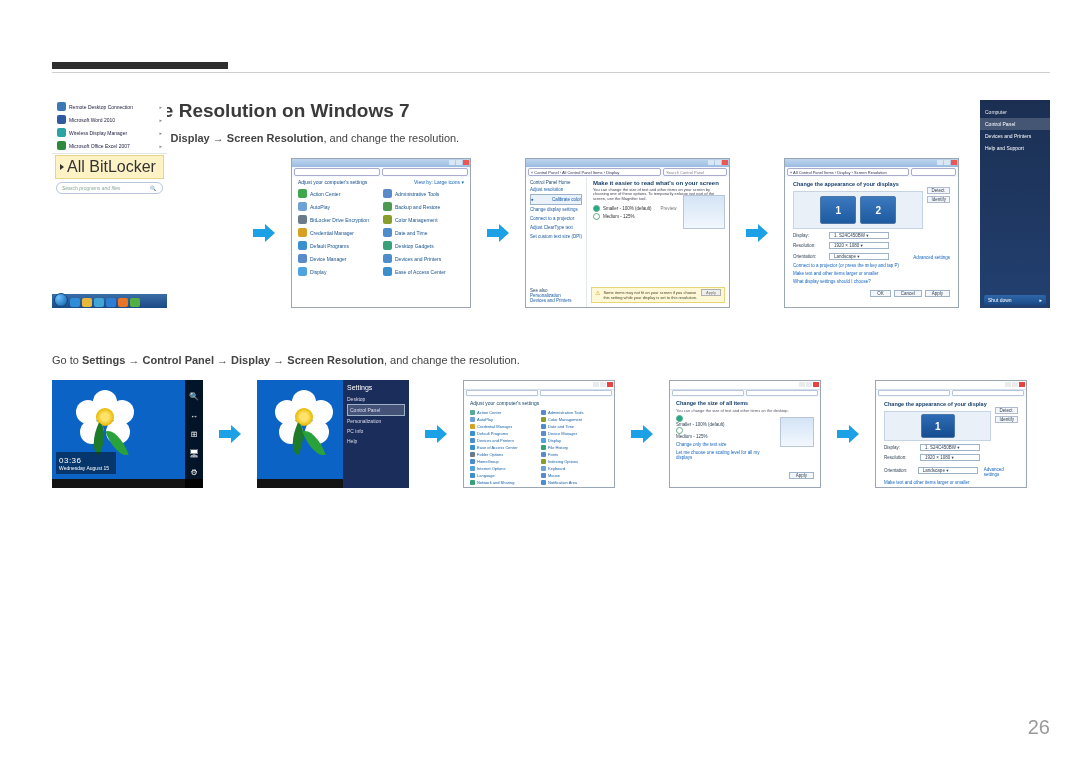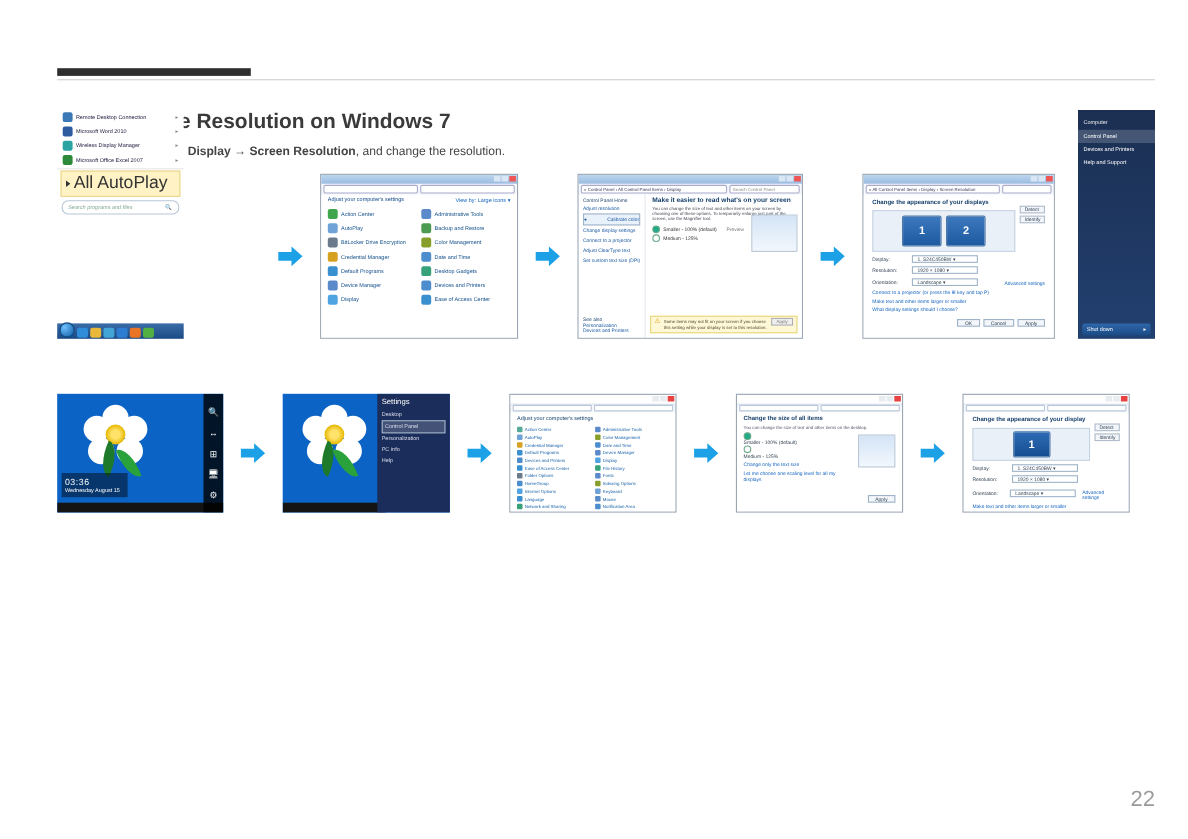--- a/index.html
+++ b/index.html
@@ -431,21 +431,21 @@
             <span style="margin-left:auto;color:#888;">▸</span>
           </div>
           <div class="item">
             <div class="ic" style="background:#2d8a3a"></div>
             <span>Microsoft Office Excel 2007</span>
             <span style="margin-left:auto;color:#888;">▸</span>
           </div>
           <div style="border-top:1px solid #e6e6e6;margin-top:1px;"></div>
           <div class="allprog">
             <div class="tri"></div>
-            <span>All AutoPlay</span>
+            <span>All BitLocker</span>
           </div>
           <div class="search">
             <span>Search programs and files</span>
             <span class="mag">🔍</span>
           </div>
           <div class="taskbar">
             <div class="orb"></div>
             <div class="tb" style="background:#2e8cd9"></div>
             <div class="tb" style="background:#e8b83a"></div>
             <div class="tb" style="background:#42a5d6"></div>
@@ -663,20 +663,23 @@
             <div class="btn">Cancel</div>
             <div class="btn">Apply</div>
           </div>
         </div>
       </div>
 
     </div>
   </div>
 
   <div class="section" style="top:344px;">
+    <div class="sec-body">
+      <span>Go to </span><b>Settings → Control Panel → Display → Screen Resolution</b><span>, and change the resolution.</span>
+    </div>
 
     <div class="flow-row">
 
       <div class="win8-desk">
         <div class="flower">
           <div class="petal p1"></div>
             <div class="petal p2"></div>
             <div class="petal p3"></div>
             <div class="petal p4"></div>
             <div class="petal p5"></div>
@@ -941,14 +944,14 @@
             <span style="margin-left:auto;" class="linky">Advanced settings</span>
           </div>
           <span class="linky">Make text and other items larger or smaller</span>
 
         </div>
       </div>
 
     </div>
   </div>
 
-  <div class="page-number">22</div>
+  <div class="page-number">26</div>
 </div>
 
 </body></html>

